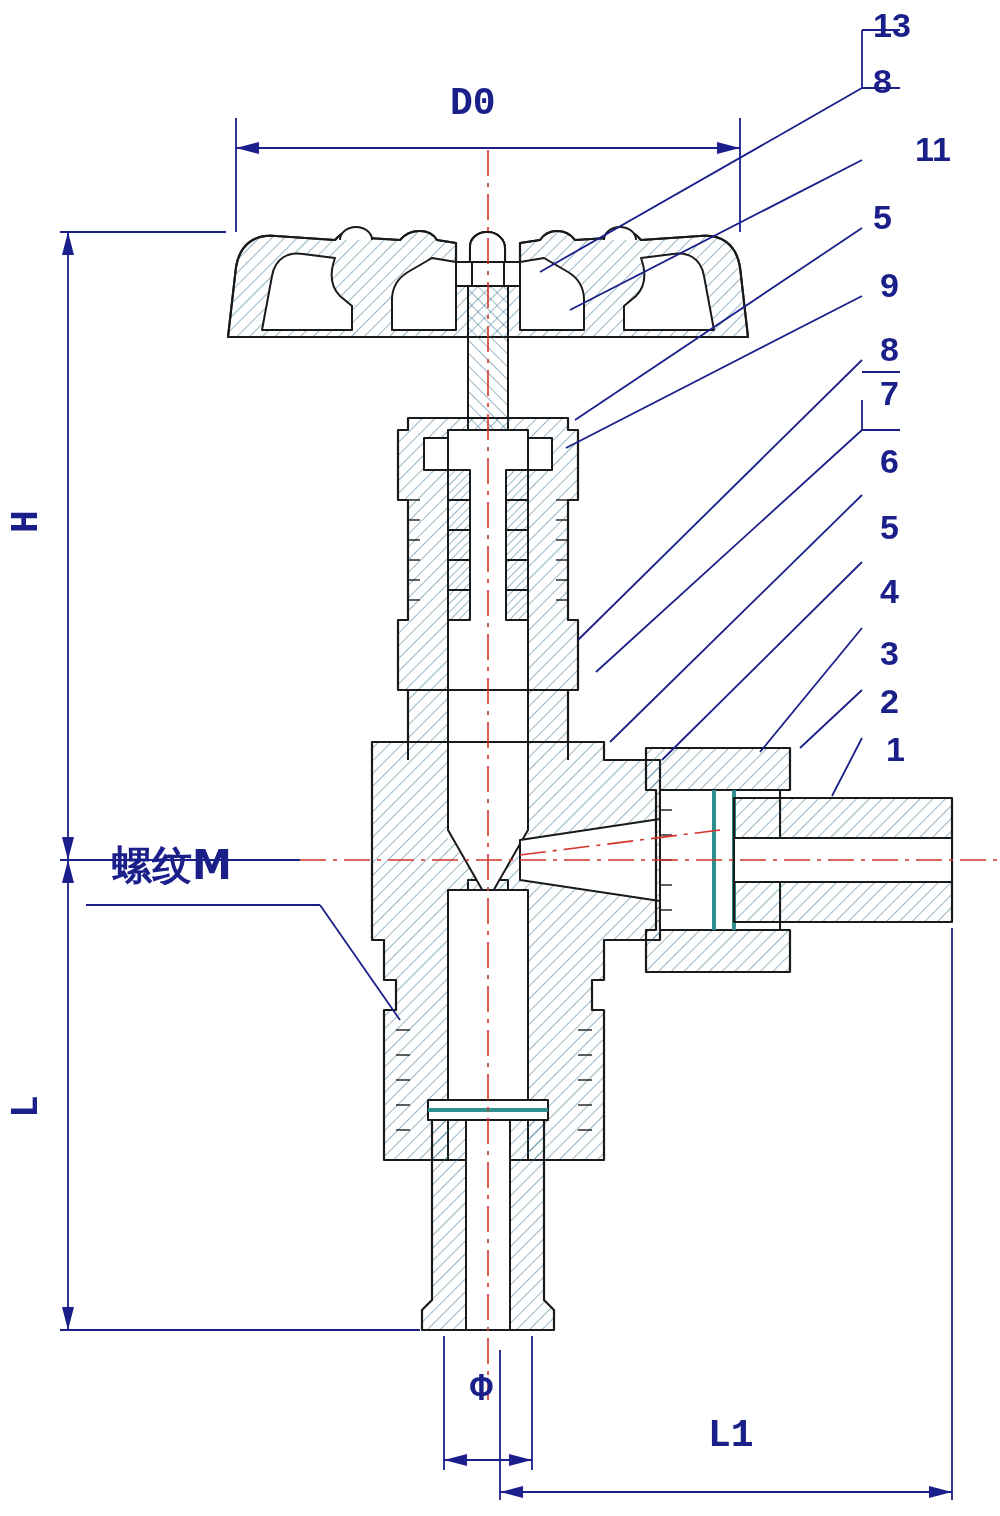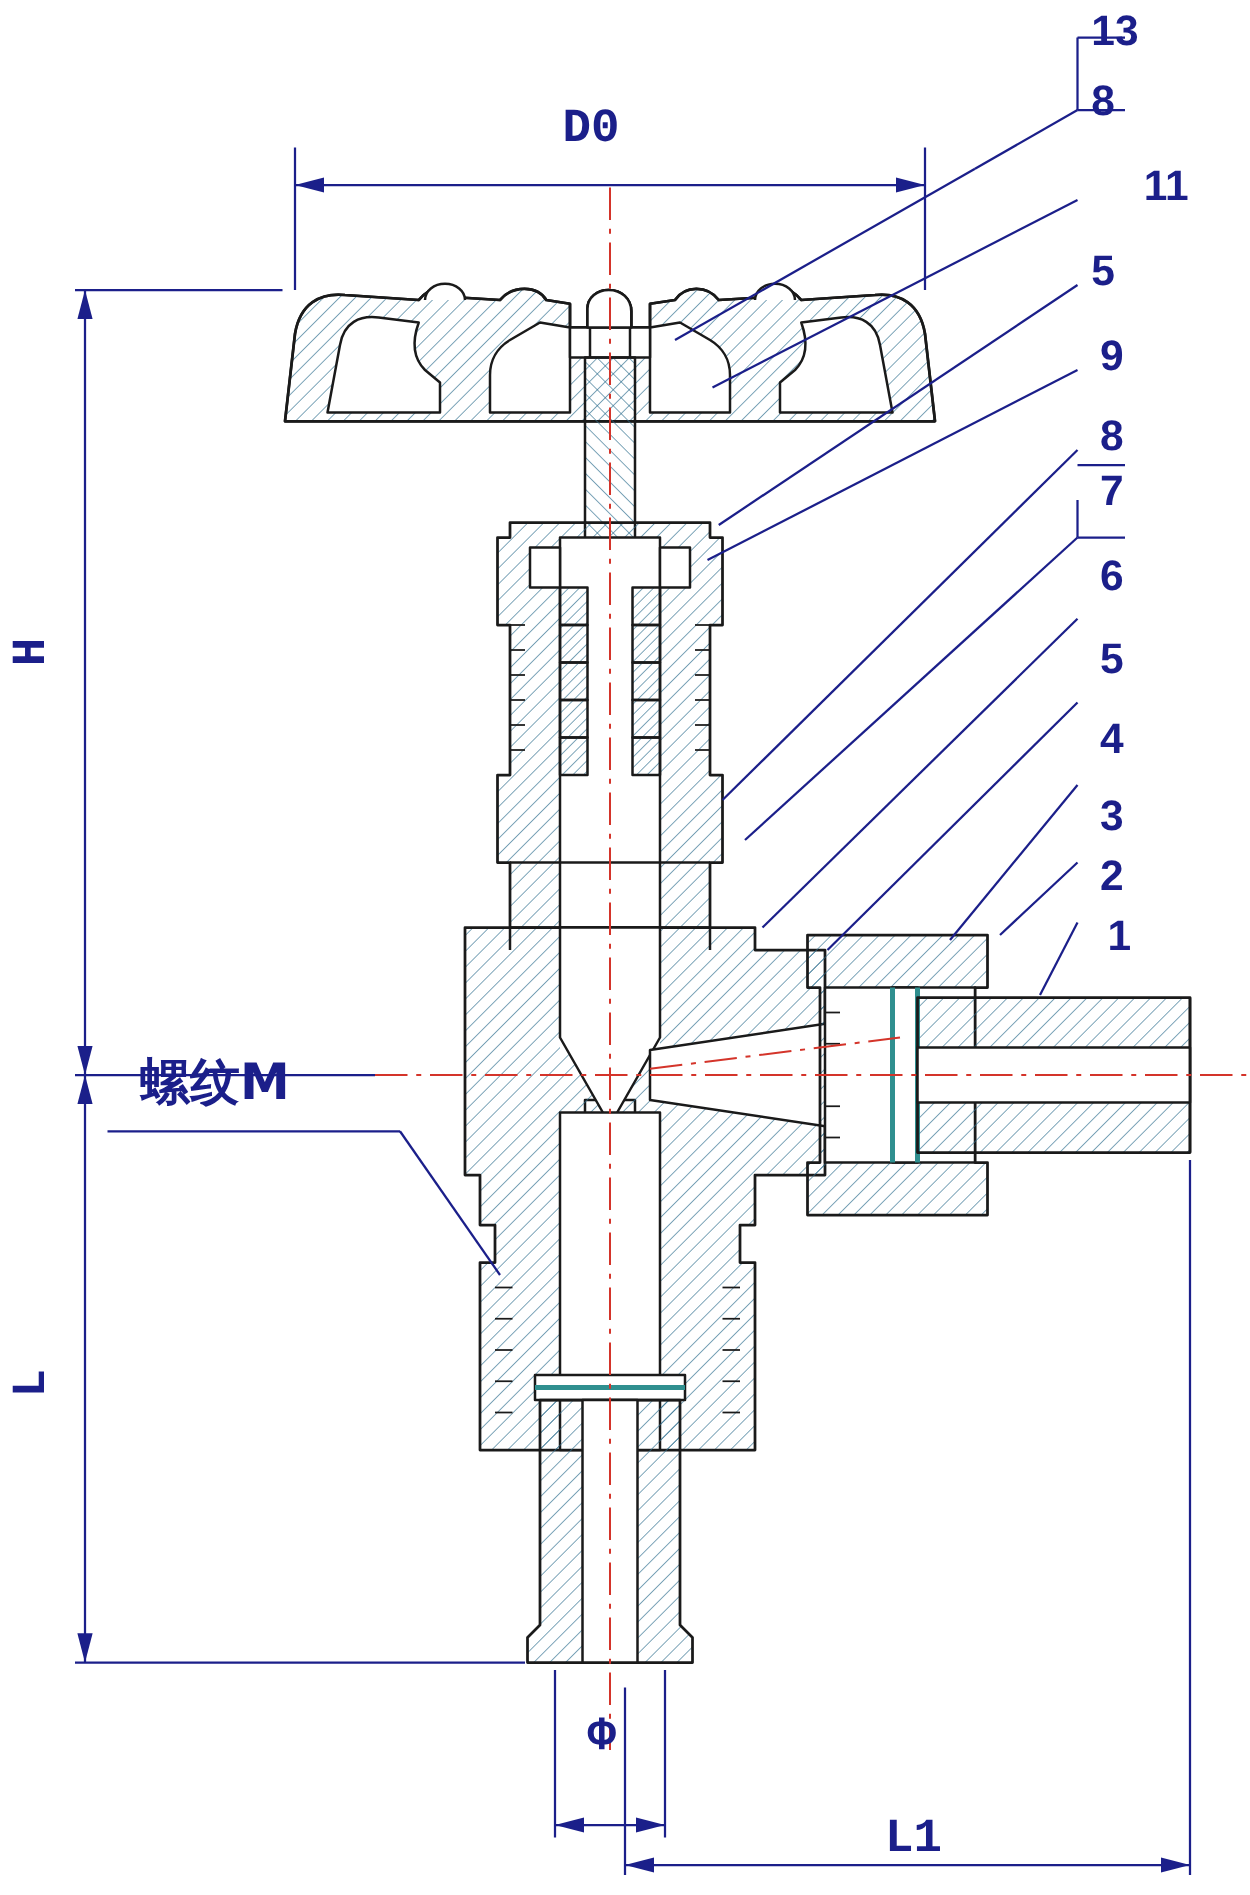--- a/index.html
+++ b/index.html
@@ -270,15 +270,15 @@
   <div class="lbl dim-lbl" style="left:450px;top:82px;">D0</div>
 
   <div class="lbl dim-lbl rot" style="left:4px;top:500px;width:44px;text-align:center;">H</div>
 
   <div class="lbl dim-lbl rot" style="left:4px;top:1085px;width:44px;text-align:center;">L</div>
 
   <div class="lbl dim-lbl cn" style="left:84px;top:838px;margin-left:28px;">螺纹M</div>
 
   <div class="lbl dim-lbl" style="left:470px;top:1368px;">Φ</div>
 
-  <div class="lbl dim-lbl" style="left:708px;top:1450px;text-align:right;">L1</div>
+  <div class="lbl dim-lbl" style="left:708px;top:1414px;text-align:right;">L1</div>
 
 </div>
 
 </body></html>

